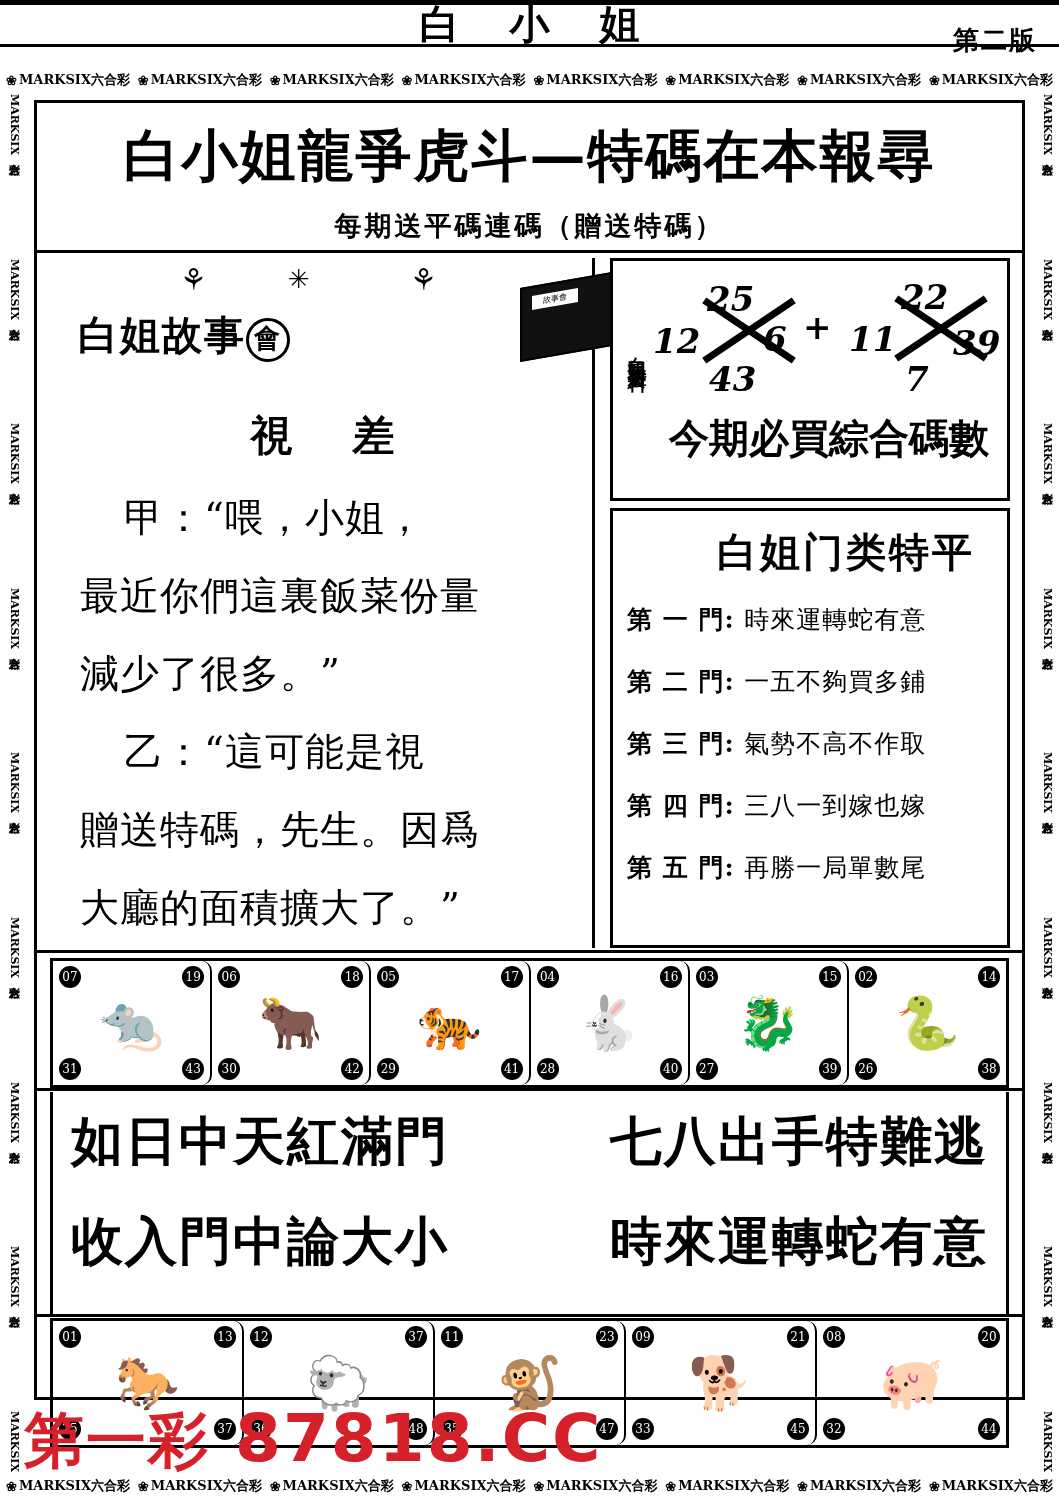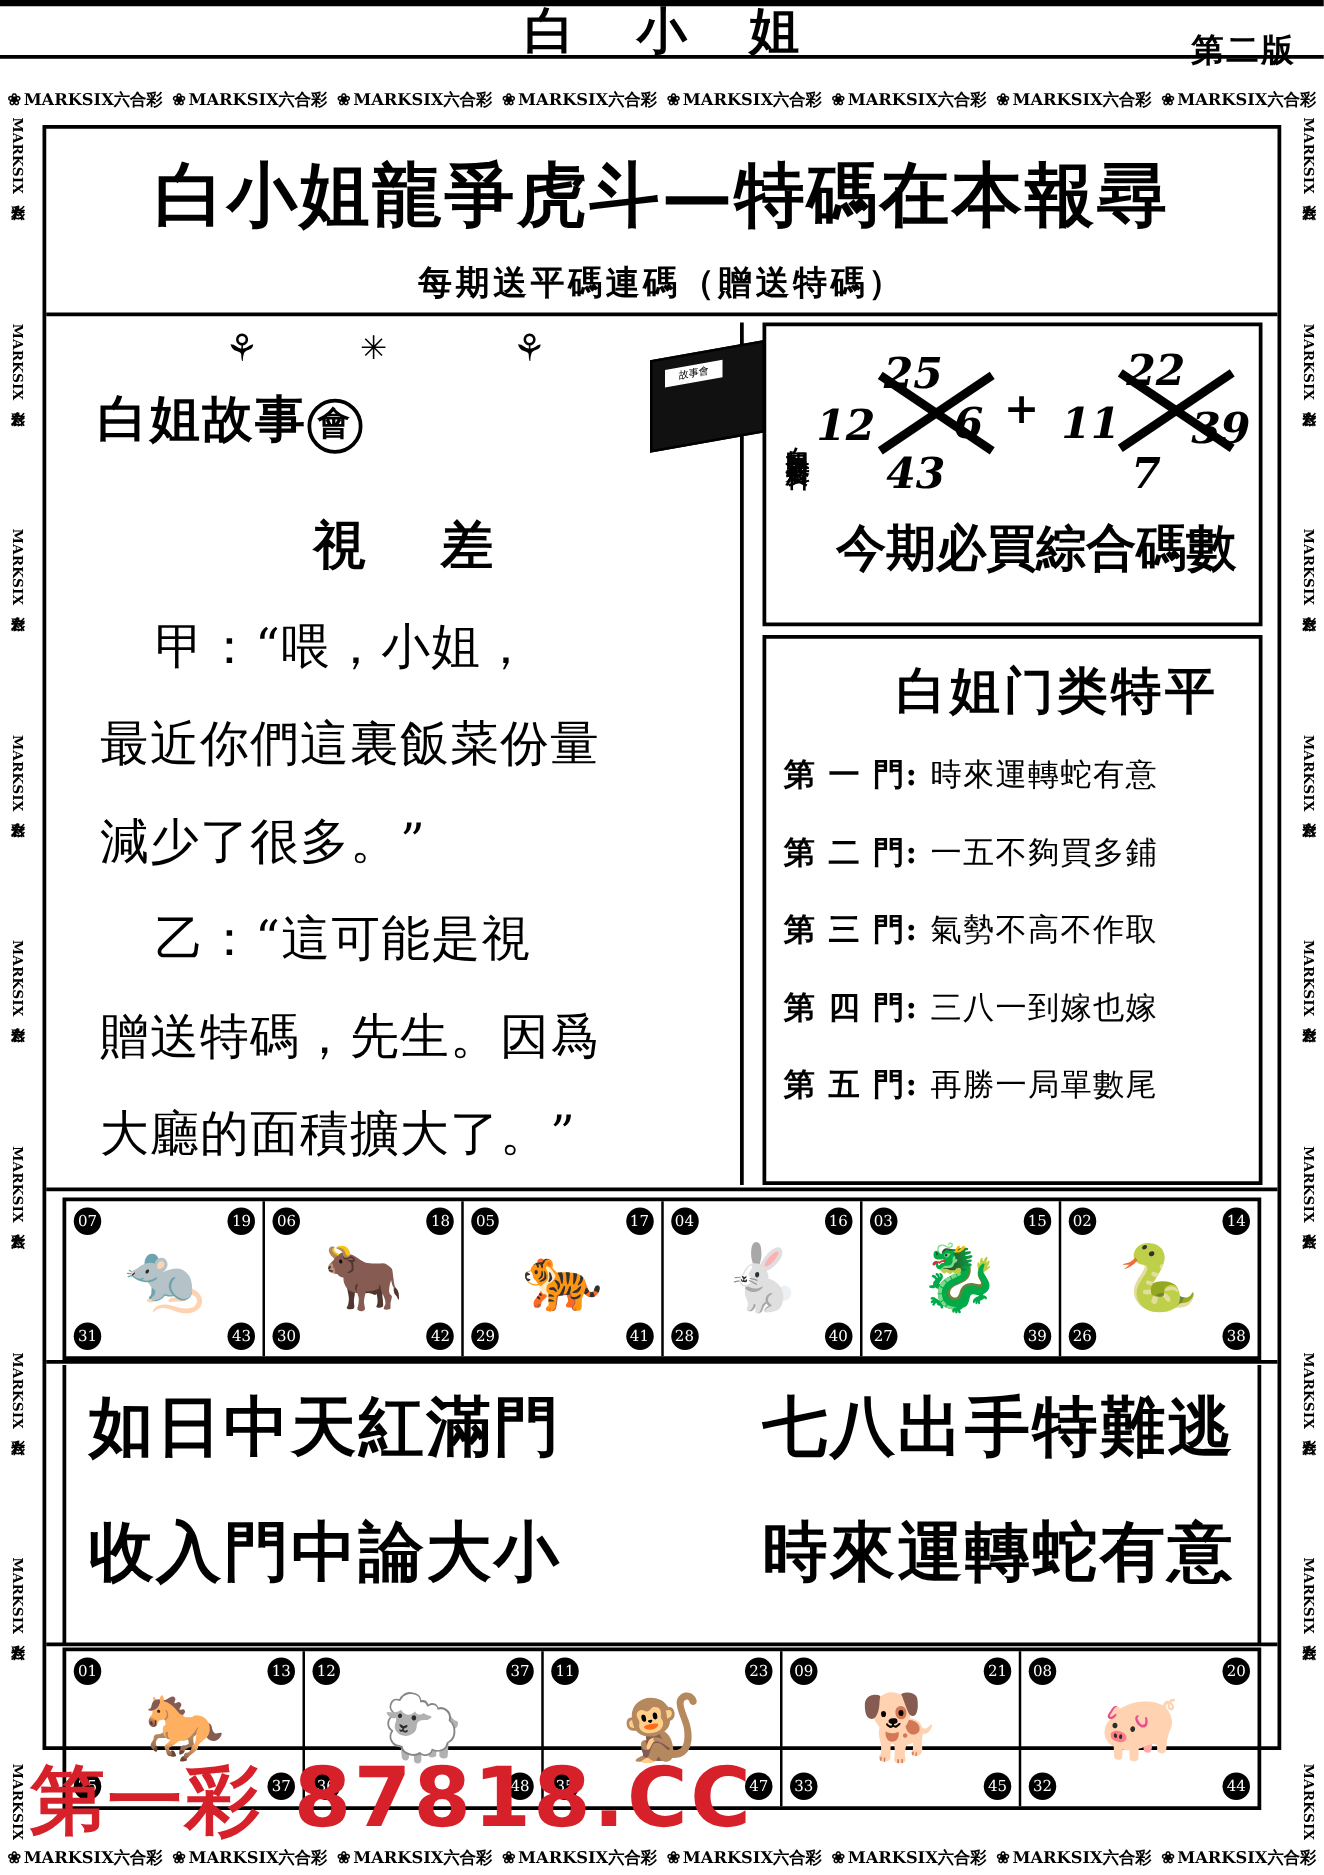--- a/index.html
+++ b/index.html
@@ -185,21 +185,21 @@
 
   
   .strip{
     position:absolute;left:50px;width:959px;height:130px;
     border:3px solid #000;box-sizing:border-box;display:flex;
   }
   .strip.one{top:958px;}
   .strip.two{top:1318px;}
   .cell{
     flex:1;border-right:2px solid #000;position:absolute;
-    position:relative;box-sizing:border-box;
+    position:relative;box-sizing:border-box;border-radius:10px;
   }
   .cell:last-child{border-right:none;}
   .cell .num{
     position:absolute;width:22px;height:22px;border-radius:50%;
     background:#000;color:#fff;font-size:12px;line-height:22px;text-align:center;
     font-family:"DejaVu Serif","Liberation Serif",serif;
   }
   .cell .num.tl{left:6px;top:5px;}
   .cell .num.tr{right:6px;top:5px;}
   .cell .num.bl{left:6px;bottom:5px;}

